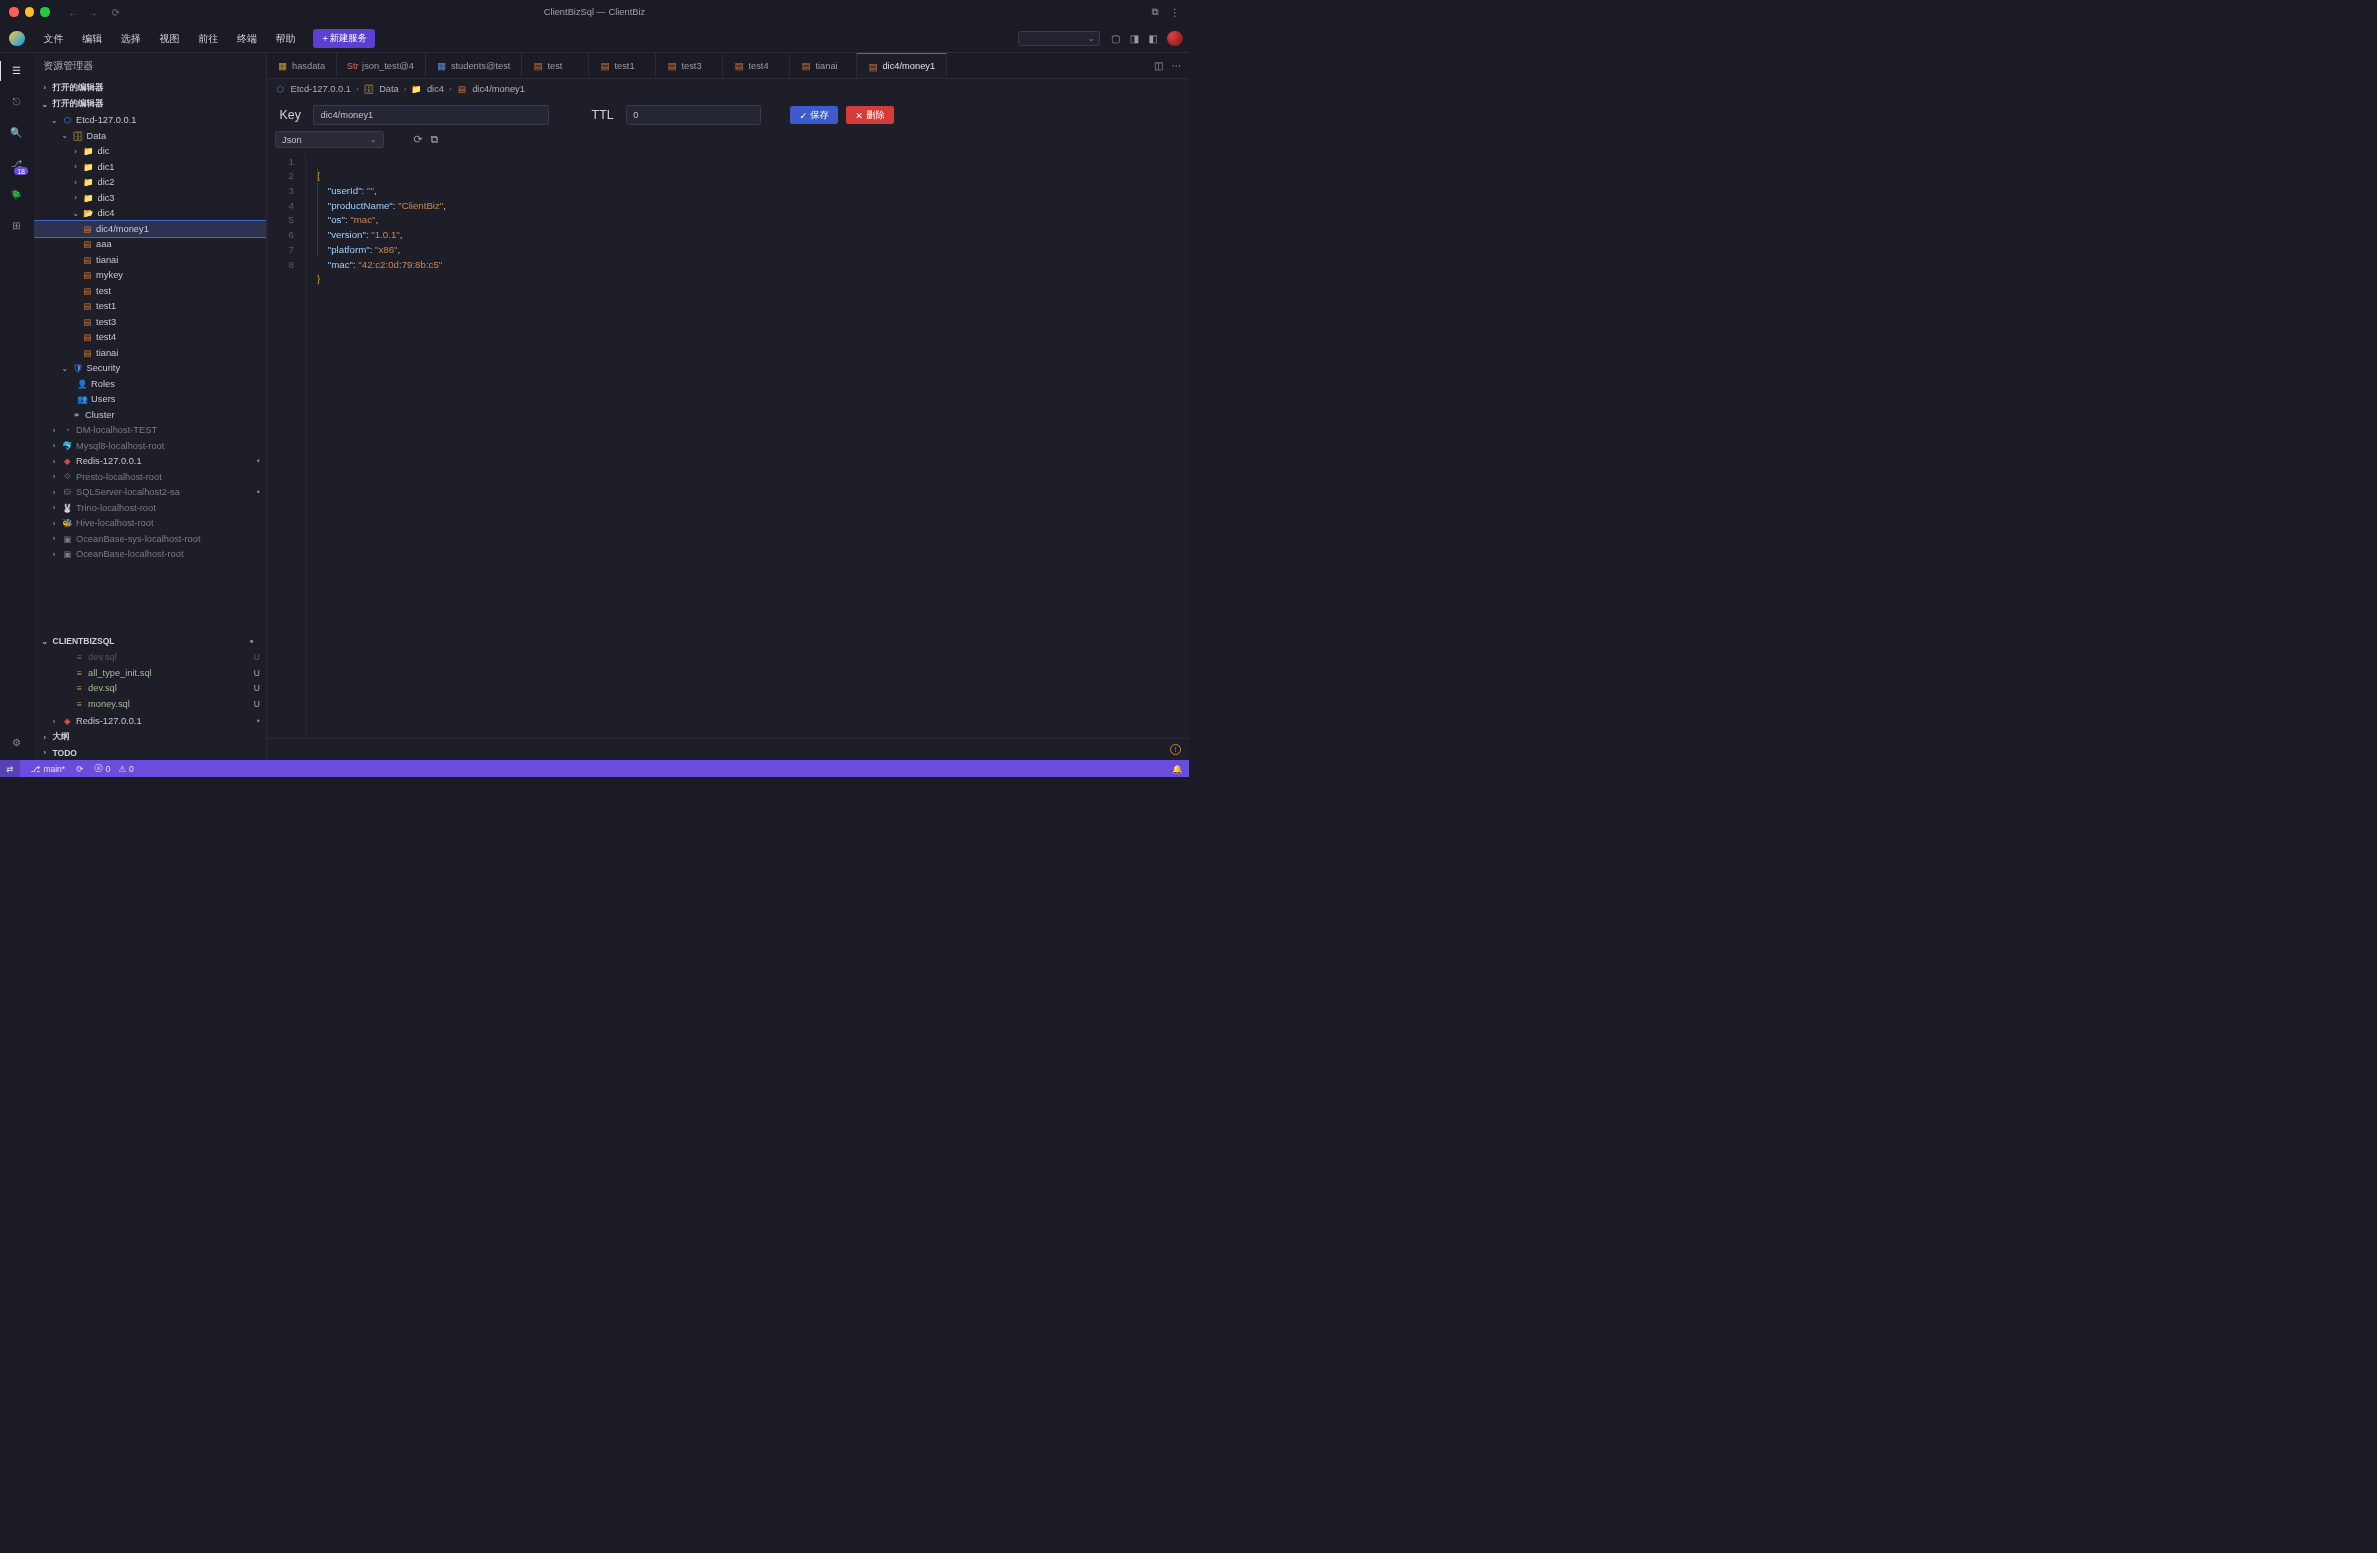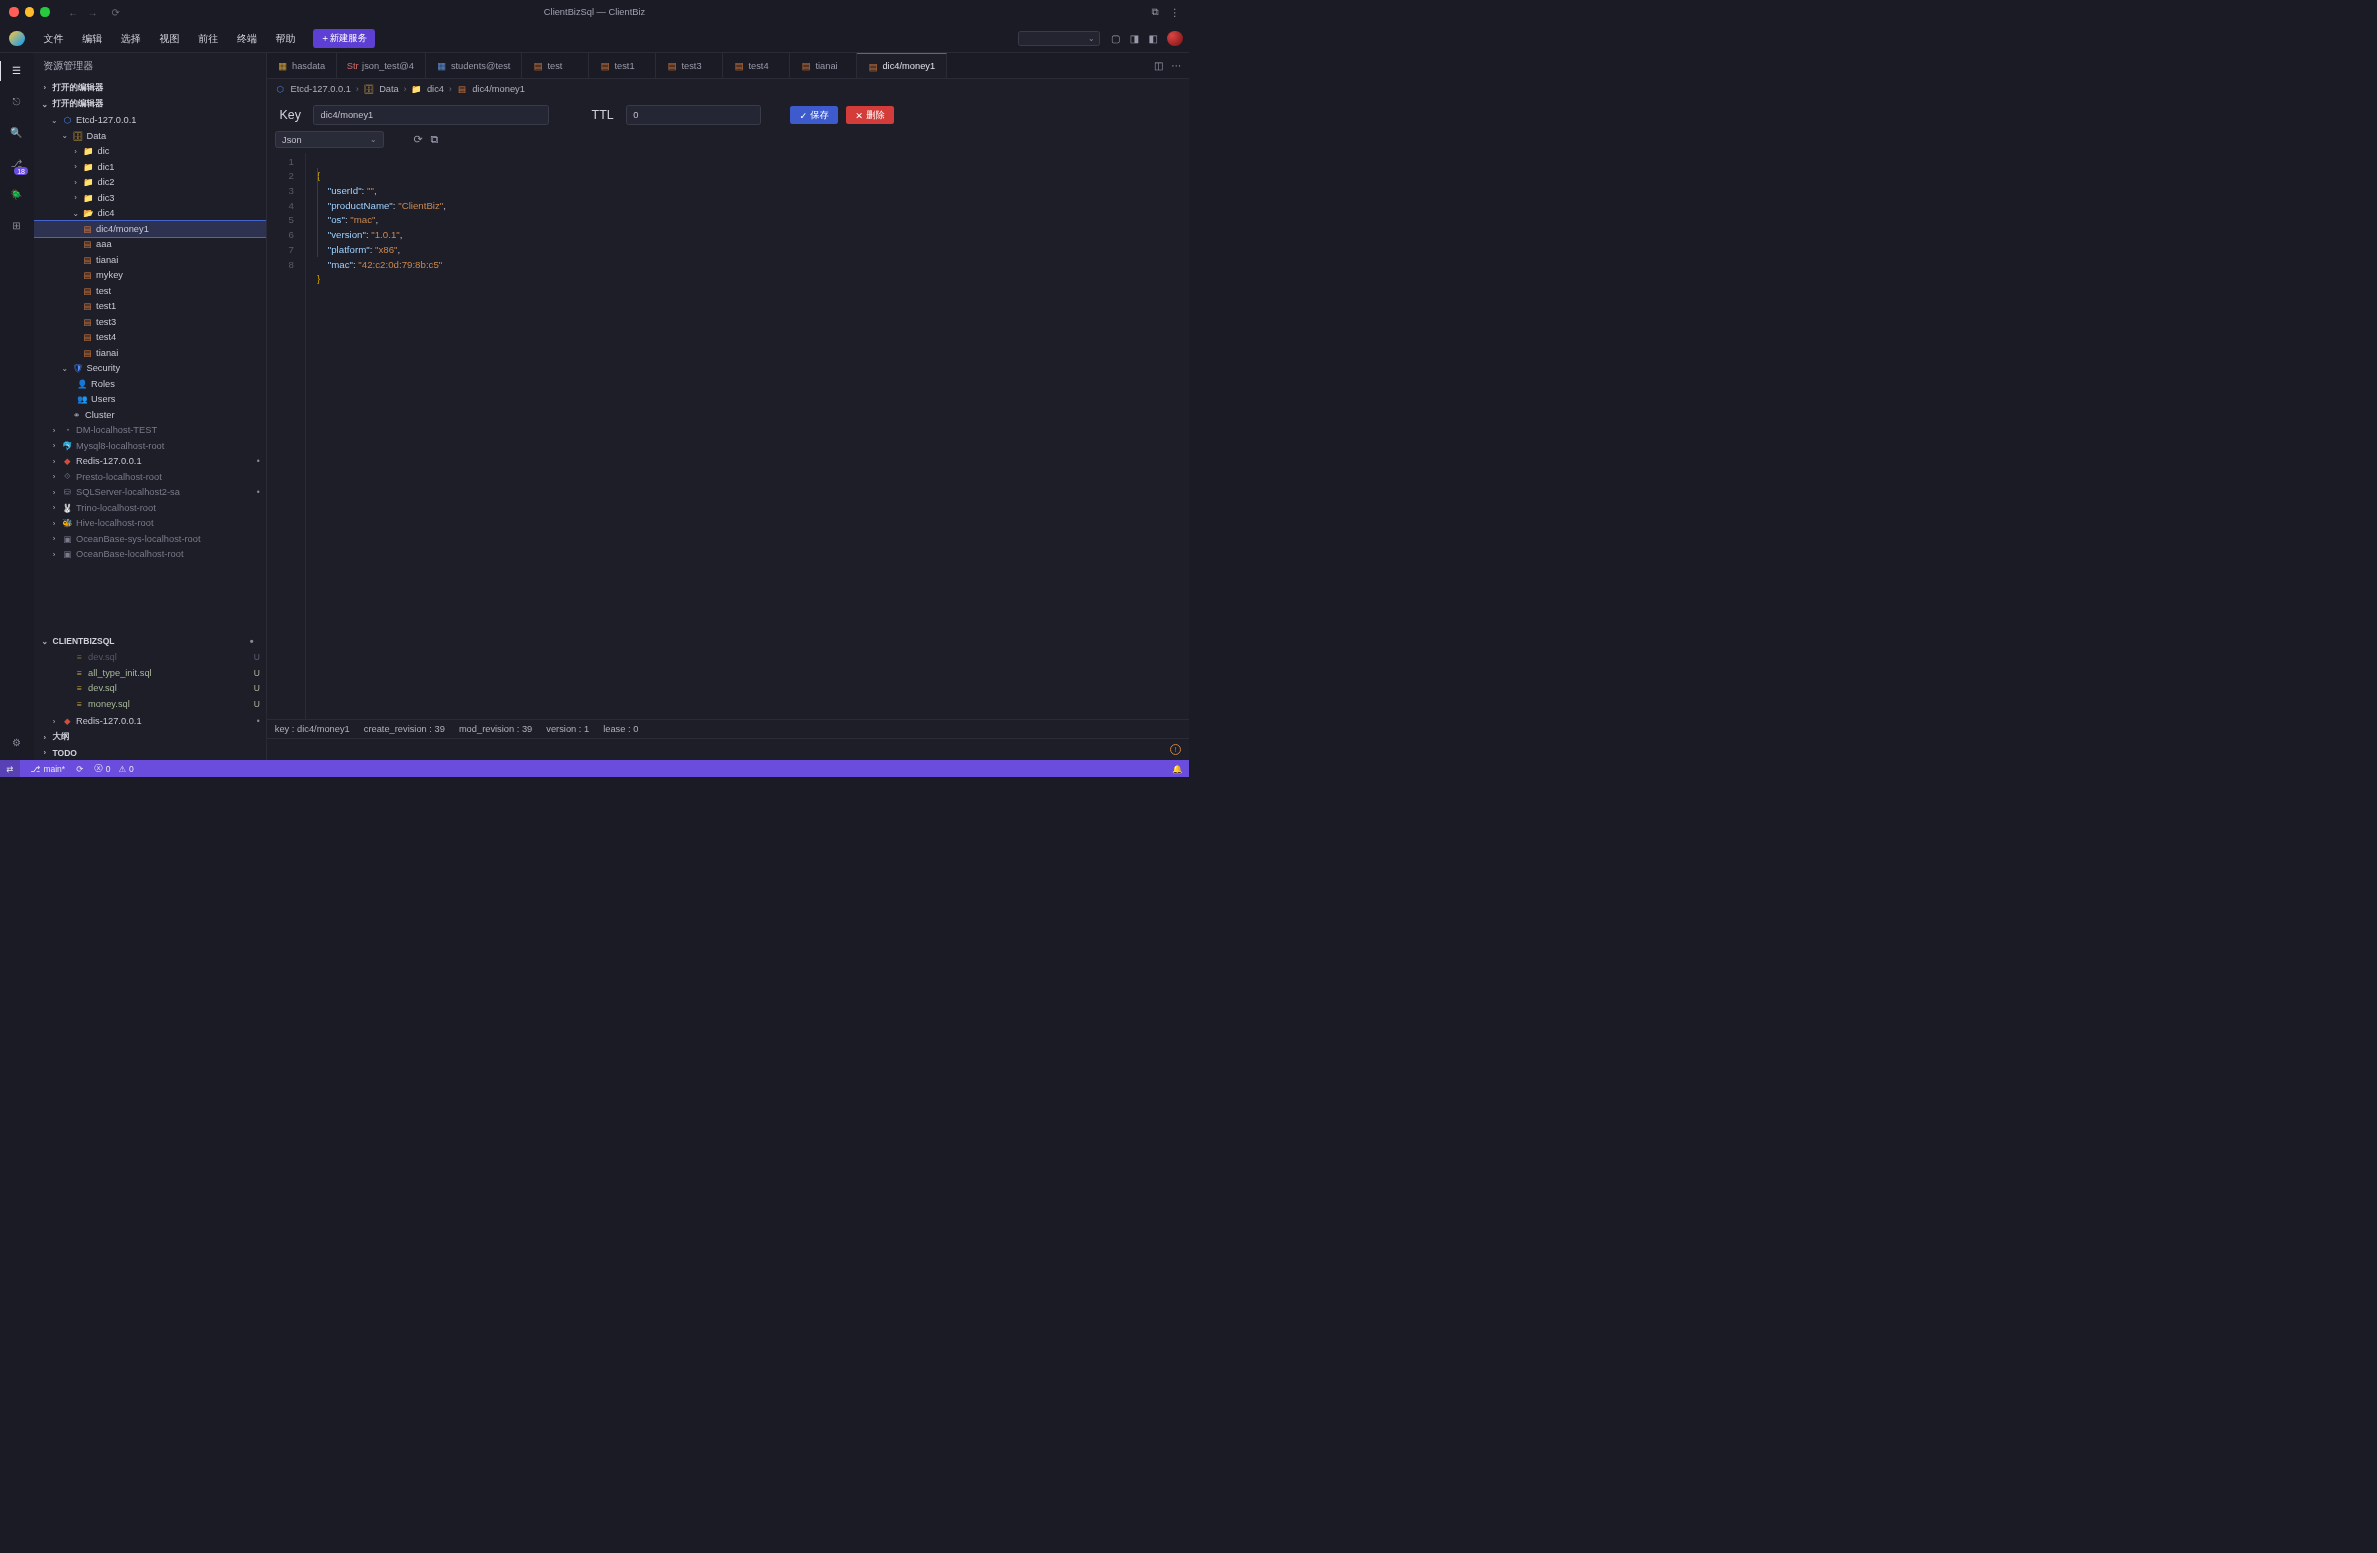--- a/index.html
+++ b/index.html
@@ -448,27 +448,20 @@
 <div class="indent-guide"></div><span class="tok-brace">{</span>
     <span class="tok-key">"userId"</span><span class="tok-punc">: </span><span class="tok-str">""</span><span class="tok-punc">,</span>
     <span class="tok-key">"productName"</span><span class="tok-punc">: </span><span class="tok-str">"ClientBiz"</span><span class="tok-punc">,</span>
     <span class="tok-key">"os"</span><span class="tok-punc">: </span><span class="tok-str">"mac"</span><span class="tok-punc">,</span>
     <span class="tok-key">"version"</span><span class="tok-punc">: </span><span class="tok-str">"1.0.1"</span><span class="tok-punc">,</span>
     <span class="tok-key">"platform"</span><span class="tok-punc">: </span><span class="tok-str">"x86"</span><span class="tok-punc">,</span>
     <span class="tok-key">"mac"</span><span class="tok-punc">: </span><span class="tok-str">"42:c2:0d:79:8b:c5"</span>
 <span class="tok-brace">}</span></div>
       </div>
 
-      <div class="info-bar">
-        <span>key : dic4/money1</span>
-        <span>create_revision : 39</span>
-        <span>mod_revision : 39</span>
-        <span>version : 1</span>
-        <span>lease : 0</span>
-      </div>
 
       <div class="bottom-tabs">
         <span class="bt">数据详情</span>
         <span class="bt">问题</span>
         <span class="bt">查询结果</span>
         <span class="bt">输出</span>
         <span class="bt">调试控制台</span>
         <span class="bt">终端</span>
         <span class="warn">!</span>
       </div>

